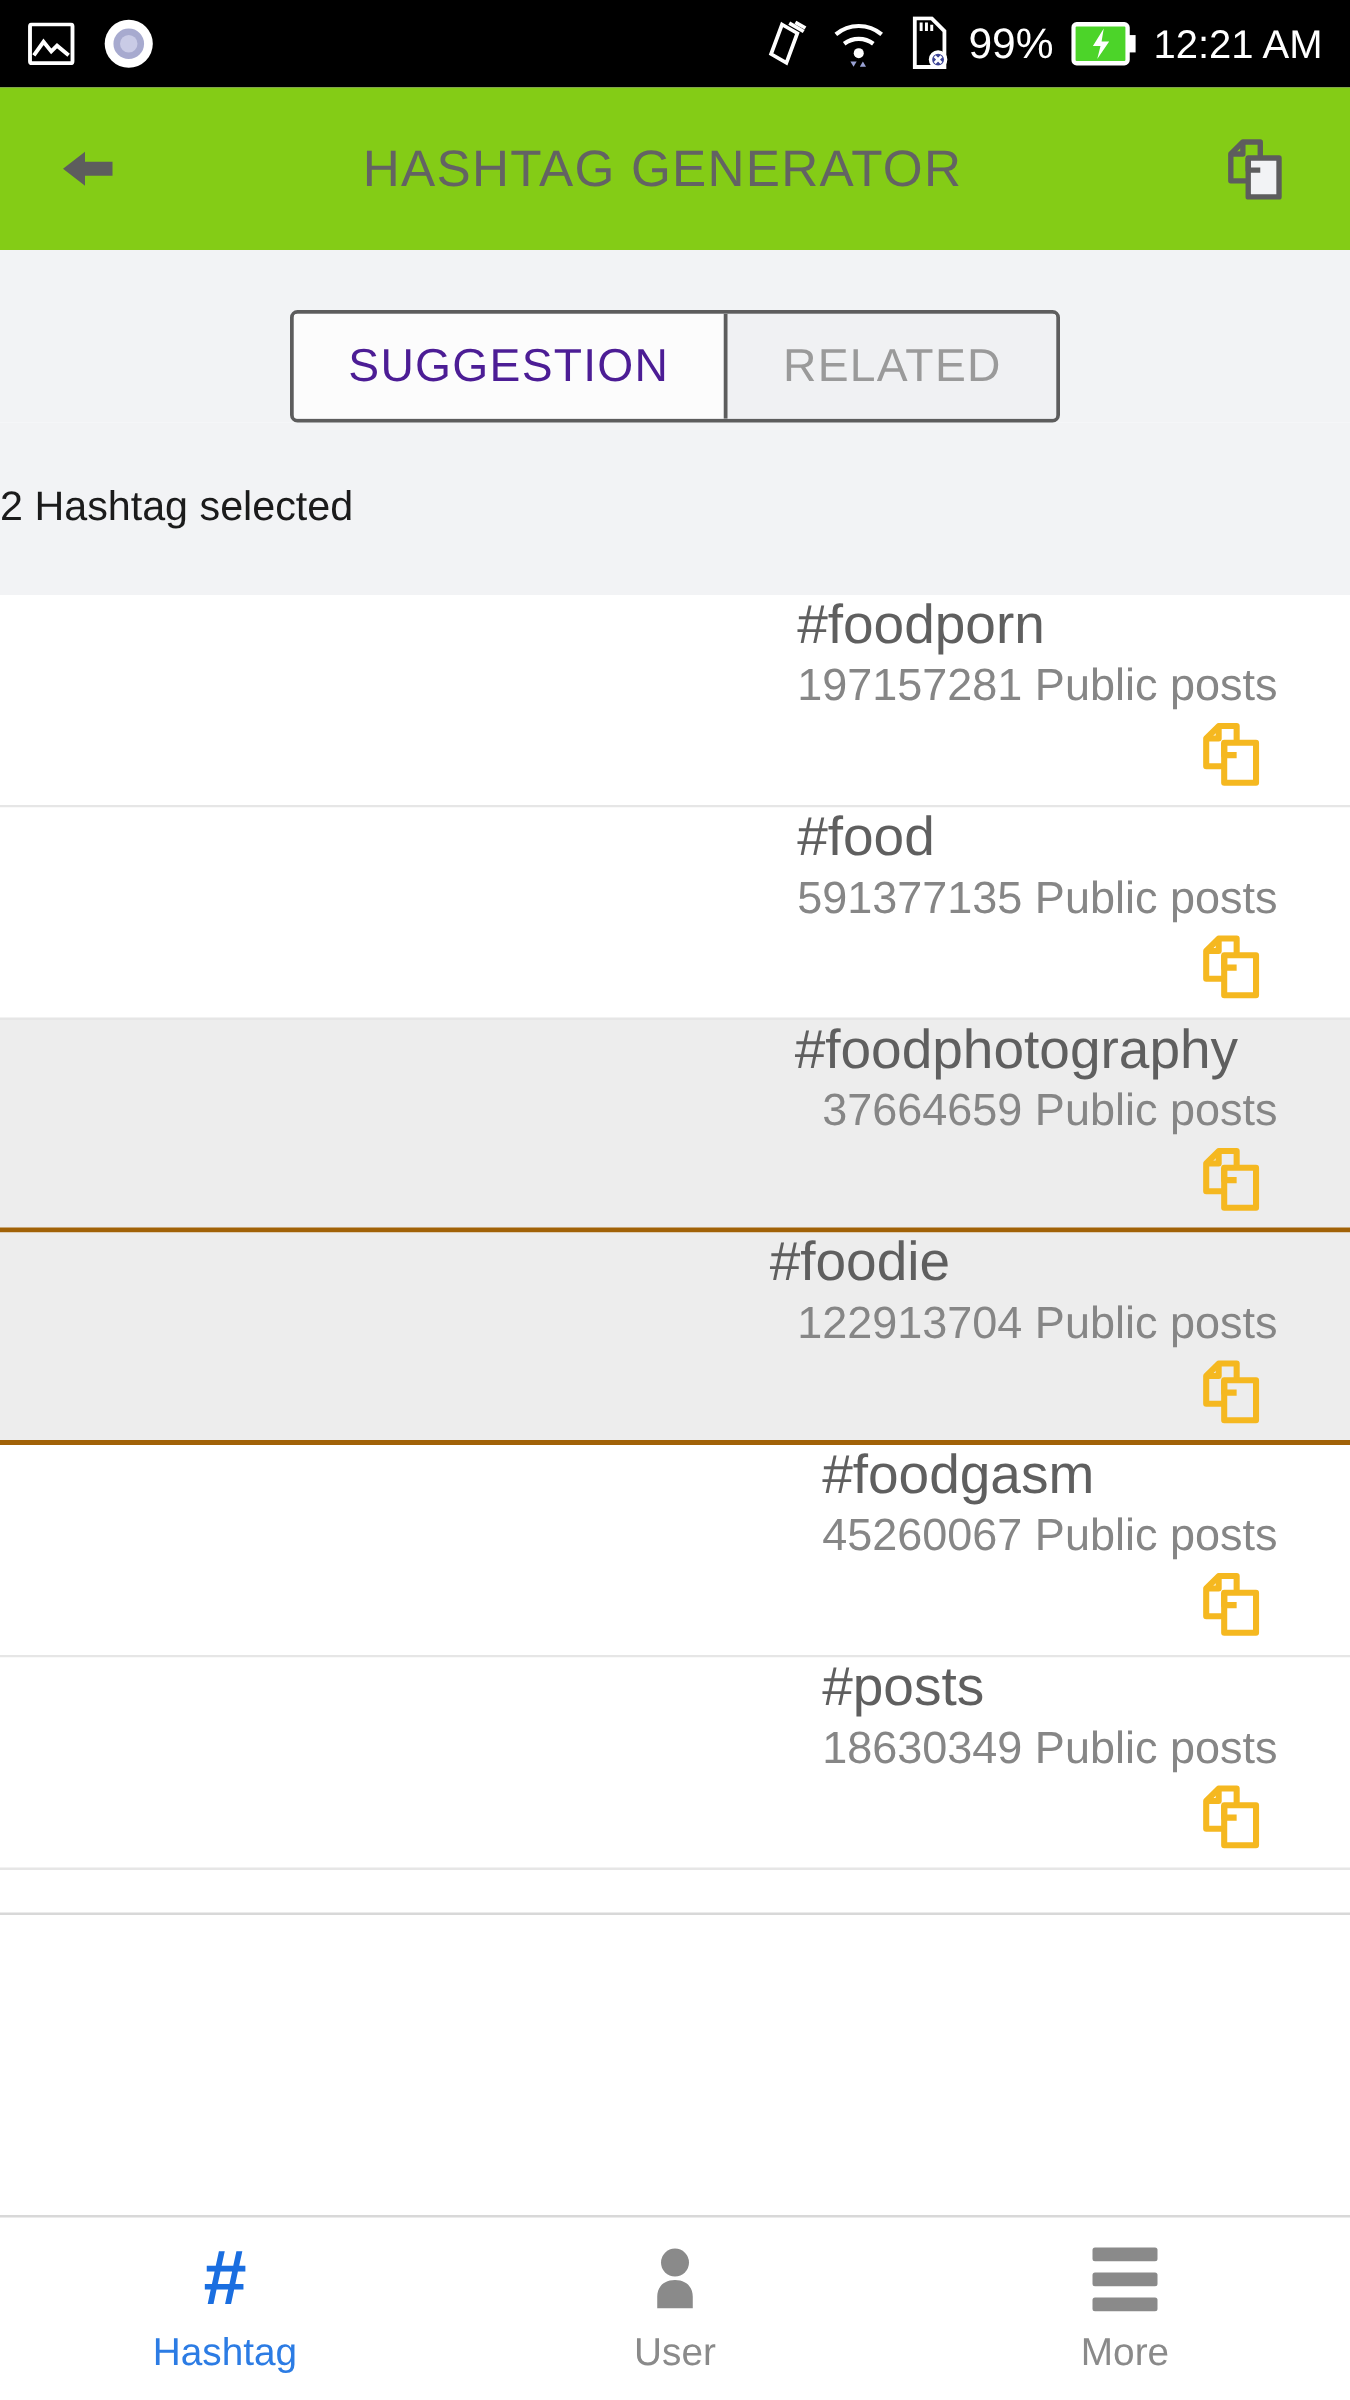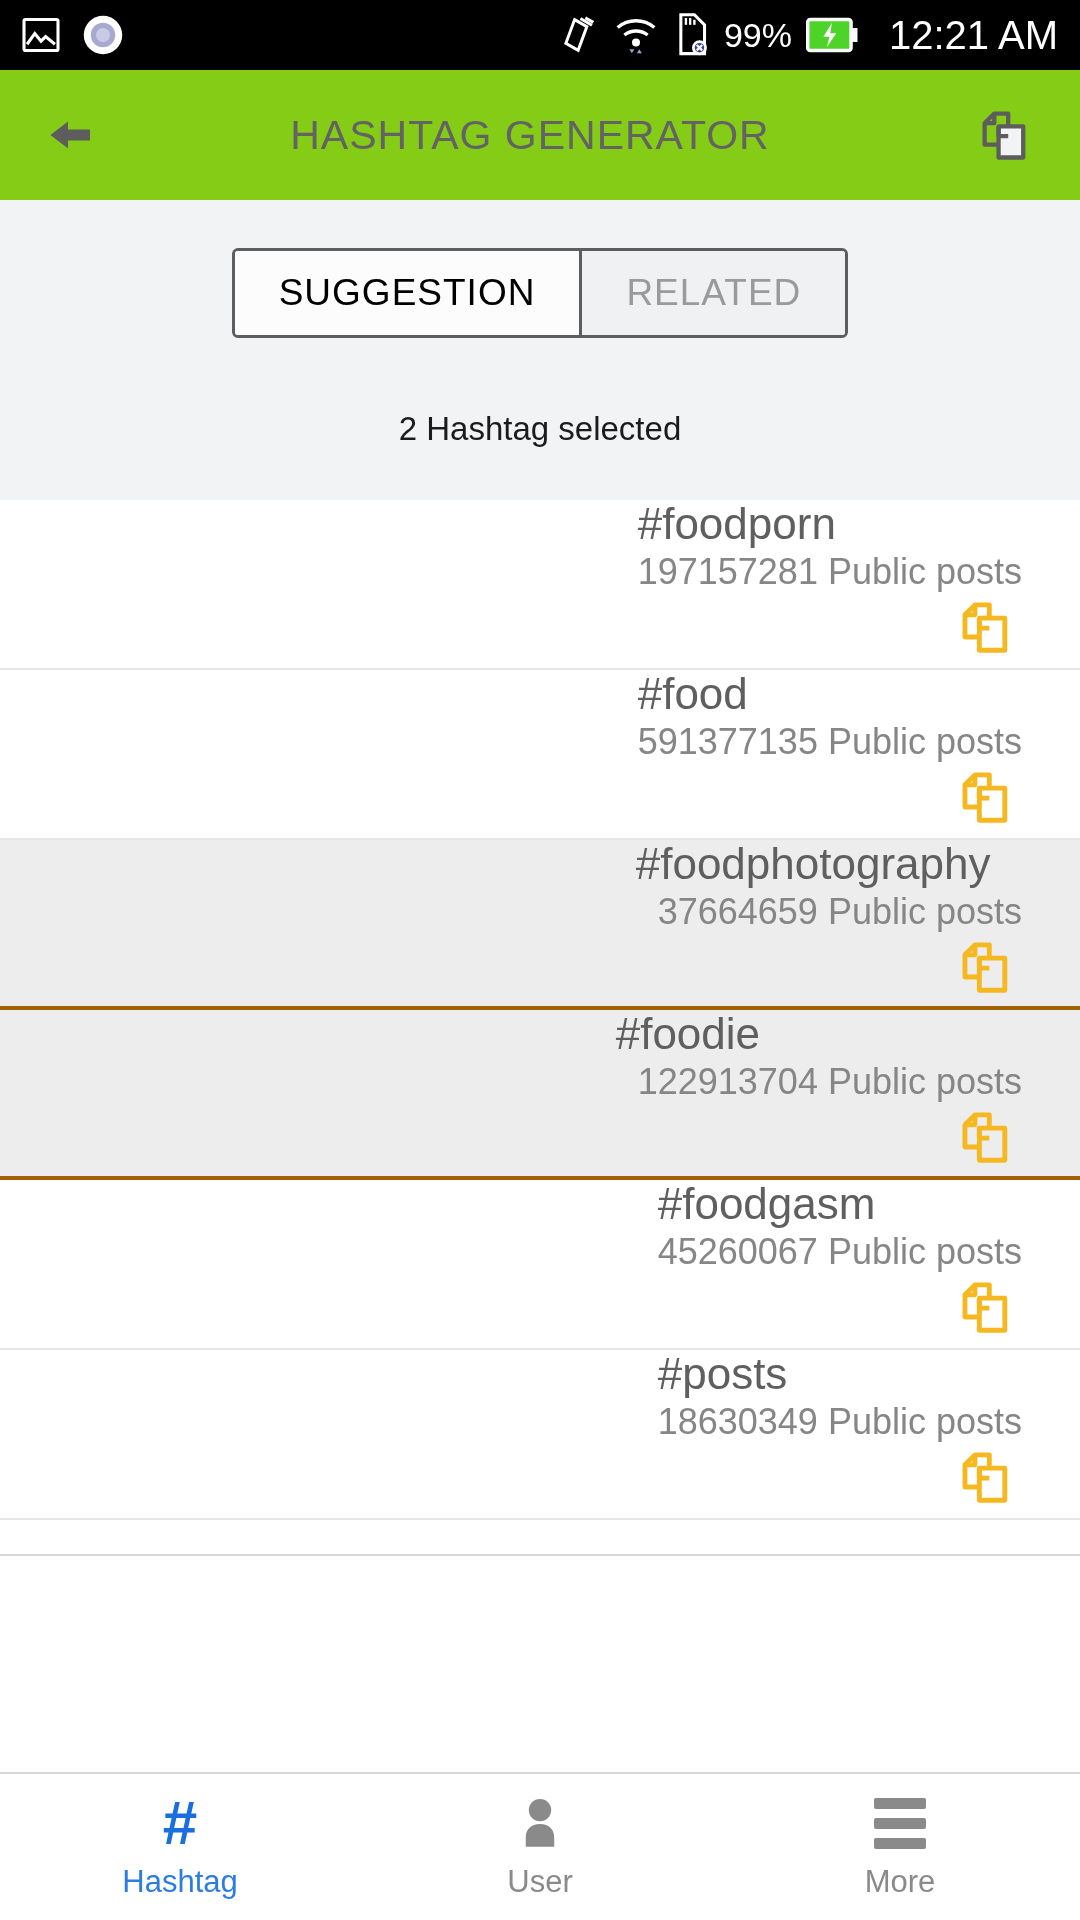--- a/index.html
+++ b/index.html
@@ -15,23 +15,22 @@
     height:70px; width:100%;
     background:#000000;
     display:flex; align-items:center;
     padding:0 22px;
     color:#ffffff;
   }
   .sb-left { display:flex; align-items:center; gap:22px; }
   .sb-right { margin-left:auto; display:flex; align-items:center; gap:14px; }
   .sb-icon { display:flex; align-items:center; justify-content:center; }
   .sb-text {
-    font-size:40px; letter-spacing:0px; color:#ffffff;
+    font-size:32px; letter-spacing:0px; color:#ffffff;
     font-family:"Liberation Sans", sans-serif;
-    margin-left:17px;
   }
   .battery-pct { font-size:34px; color:#ffffff; }
   .header-bar {
     background:#84cc16;
     height:130px;
     display:flex; align-items:center;
     padding:0 40px;
     position:relative;
   }
   .back-arrow { width:60px; height:60px; display:flex; align-items:center; justify-content:center; cursor:pointer; }
@@ -56,28 +55,27 @@
     overflow:hidden;
     height:90px;
   }
   .seg {
     display:flex; align-items:center; justify-content:center;
     font-size:37px; letter-spacing:1px;
     padding:0 44px;
     cursor:pointer;
     min-width:258px;
   }
-  .seg.active { background:#fcfcfc; color:#000000; }
+  .seg.active { background:#fcfcfc; color:#4c1d95; }
   .seg.inactive { background:#f0f1f3; color:#9a9a9a; border-left:3px solid #5d5d5d; }
 
   
   .selected-zone {
     background:#f2f3f5;
-    text-align:center;
-    padding-top:72px;
+    padding-top:48px;
     padding-bottom:52px;
   }
   .selected-text { font-size:33px; color:#1b1b1b; }
 
   
   .hashtag-list { background:#ffffff; }
   .row {
     position:relative;
     height:170px;
     display:flex; align-items:flex-end;

